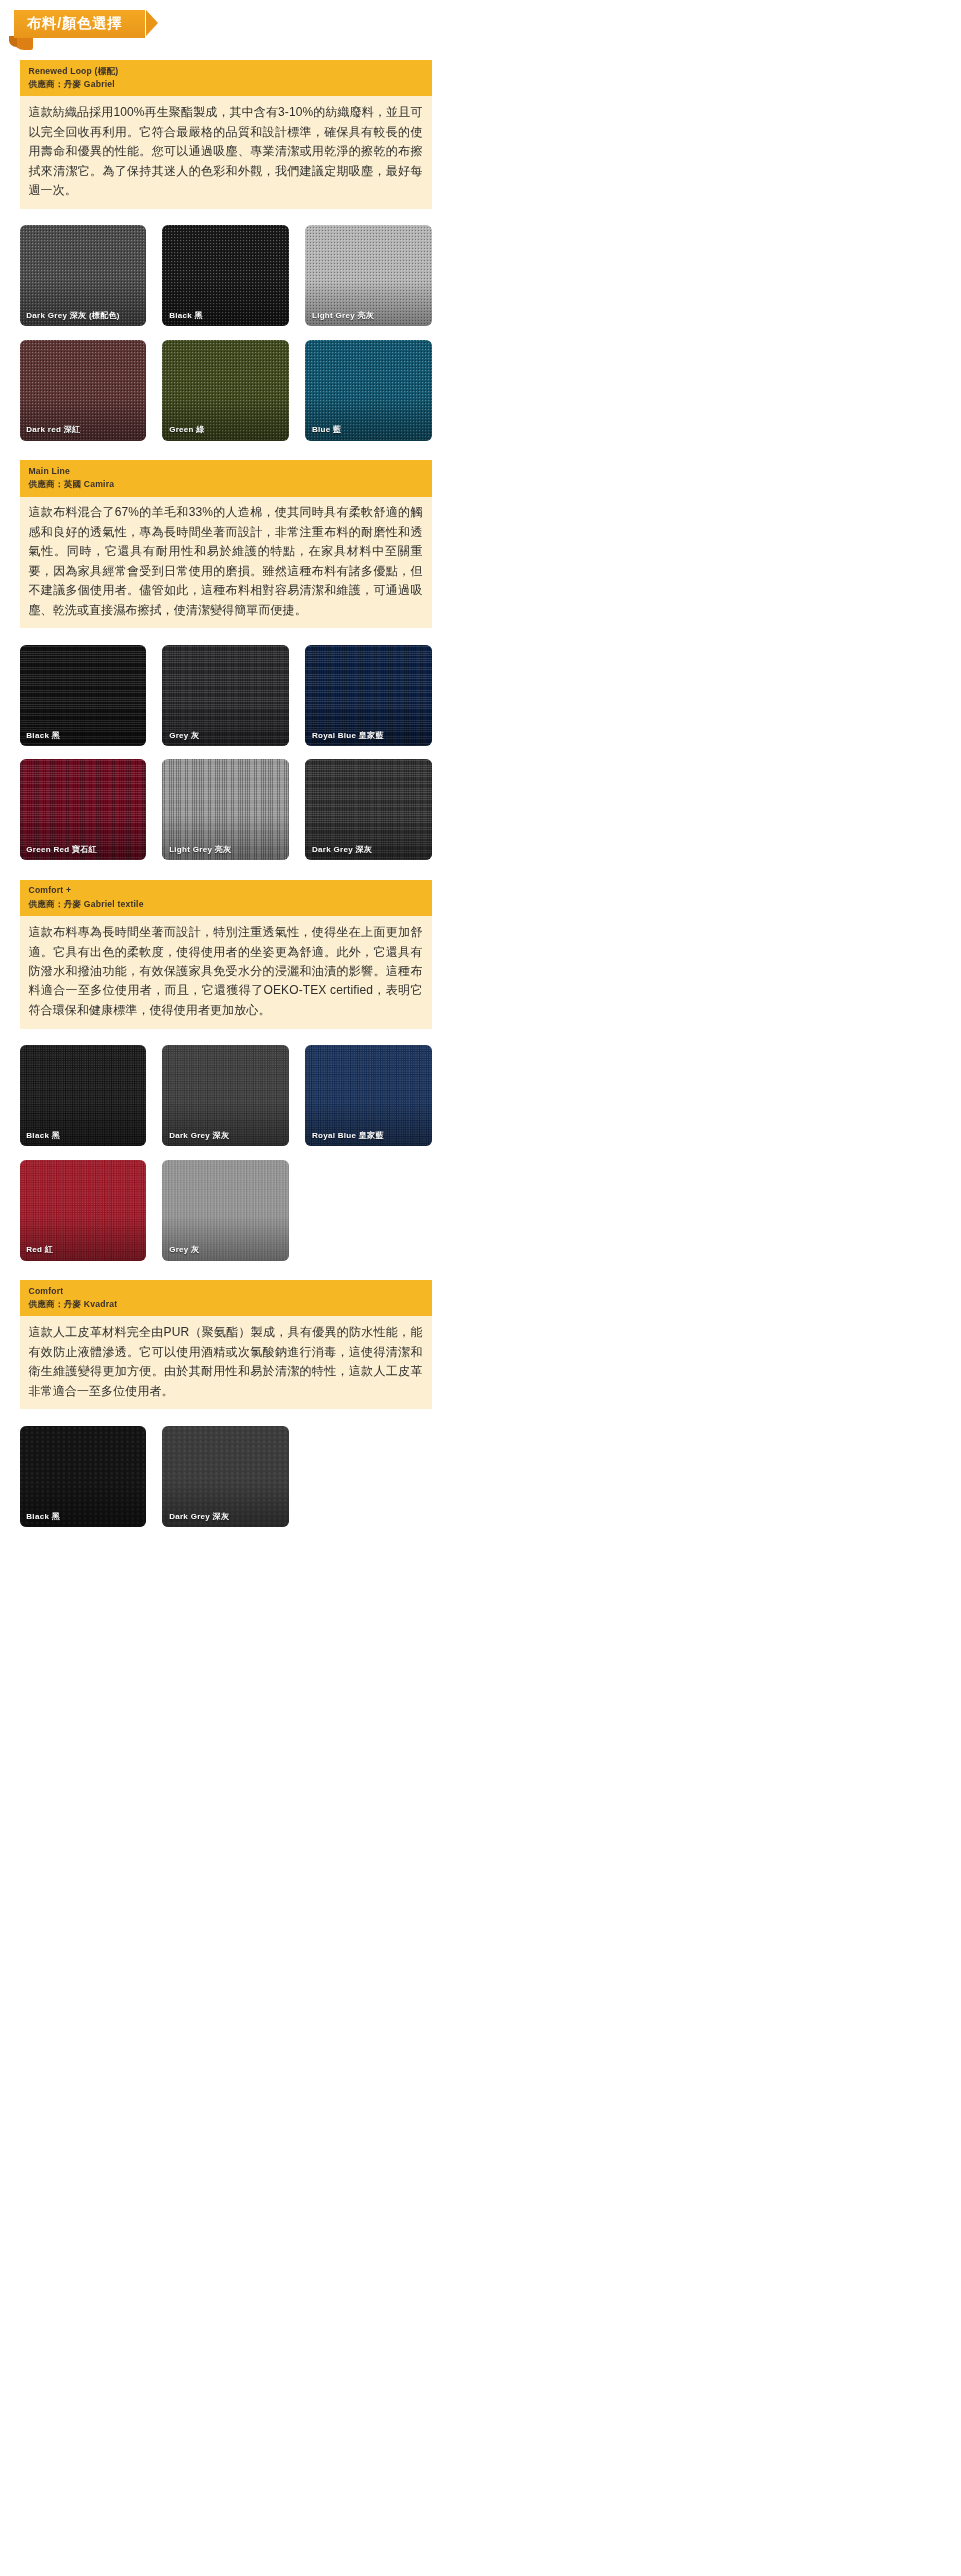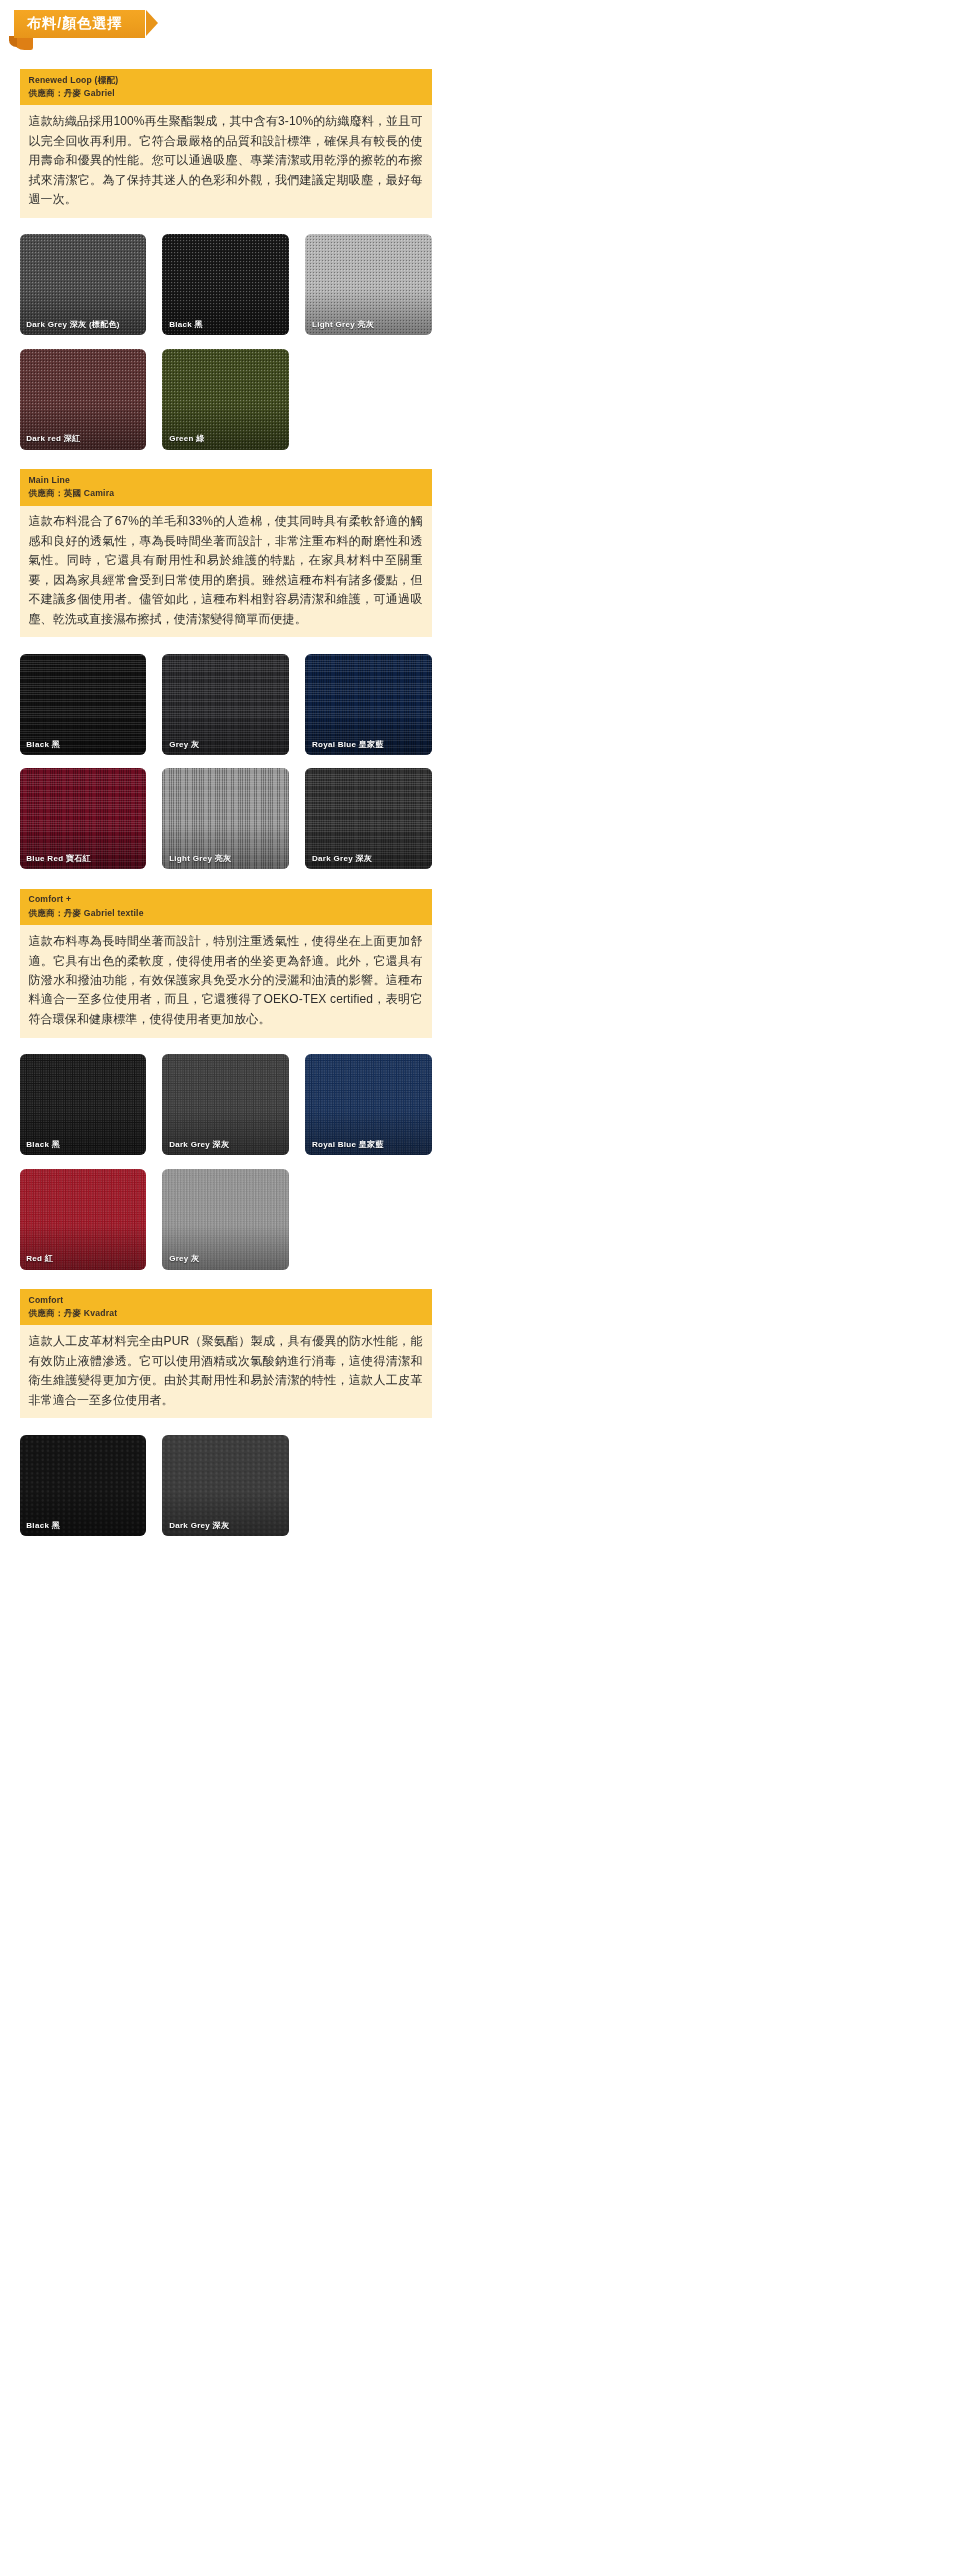--- a/index.html
+++ b/index.html
@@ -18,21 +18,21 @@
     width: 451px;
     margin: 0;
     padding: 0 0 30px 0;
     position: relative;
   }
 
   
   .ribbon-wrap {
     position: relative;
     padding: 9.8px 0 0 13.5px;
-    height: 69px;
+    height: 60px;
   }
   .ribbon {
     position: relative;
     display: inline-block;
     background: linear-gradient(180deg,#f5a623 0%, #efa01e 45%, #e8951a 100%);
     color: #ffffff;
     font-size: 14.3px;
     font-weight: bold;
     letter-spacing: 0.8px;
     padding: 5.3px 22.5px 6px 13.5px;
@@ -189,20 +189,26 @@
             <div class="tex tex-loop"></div>
             <div class="vign"></div>
             <div class="label">Dark red 深紅</div>
           </div>
           <div class="swatch">
             <div class="tex tex-loop" style="background: rgb(63, 74, 30);"></div>
             <div class="tex tex-loop"></div>
             <div class="vign"></div>
             <div class="label">Green 綠</div>
           </div>
+          <div class="swatch">
+            <div class="tex tex-loop" style="background: rgb(16, 85, 110);"></div>
+            <div class="tex tex-loop"></div>
+            <div class="vign"></div>
+            <div class="label">Blue 藍</div>
+          </div>
         </div>
       </div>
       <div class="section">
         <div class="sec-head"><span>Main Line</span><span class="line2">供應商：英國 Camira</span></div>
         <div class="sec-desc">這款布料混合了67%的羊毛和33%的人造棉，使其同時具有柔軟舒適的觸感和良好的透氣性，專為長時間坐著而設計，非常注重布料的耐磨性和透氣性。同時，它還具有耐用性和易於維護的特點，在家具材料中至關重要，因為家具經常會受到日常使用的磨損。雖然這種布料有諸多優點，但不建議多個使用者。儘管如此，這種布料相對容易清潔和維護，可通過吸塵、乾洗或直接濕布擦拭，使清潔變得簡單而便捷。</div>
         <div class="swatch-grid">
           <div class="swatch">
             <div class="tex tex-weave" style="background: rgb(18, 18, 18);"></div>
             <div class="tex tex-weave"></div>
             <div class="vign"></div>
@@ -217,21 +223,21 @@
           <div class="swatch">
             <div class="tex tex-weave" style="background: rgb(13, 33, 68);"></div>
             <div class="tex tex-weave"></div>
             <div class="vign"></div>
             <div class="label">Royal Blue 皇家藍</div>
           </div>
           <div class="swatch">
             <div class="tex tex-weave" style="background: rgb(110, 13, 34);"></div>
             <div class="tex tex-weave"></div>
             <div class="vign"></div>
-            <div class="label">Blue Red 寶石紅</div>
+            <div class="label">Green Red 寶石紅</div>
           </div>
           <div class="swatch">
             <div class="tex tex-weave" style="background: rgb(154, 154, 154);"></div>
             <div class="tex tex-weave"></div>
             <div class="vign"></div>
             <div class="label">Light Grey 亮灰</div>
           </div>
           <div class="swatch">
             <div class="tex tex-weave" style="background: rgb(51, 51, 51);"></div>
             <div class="tex tex-weave"></div>

